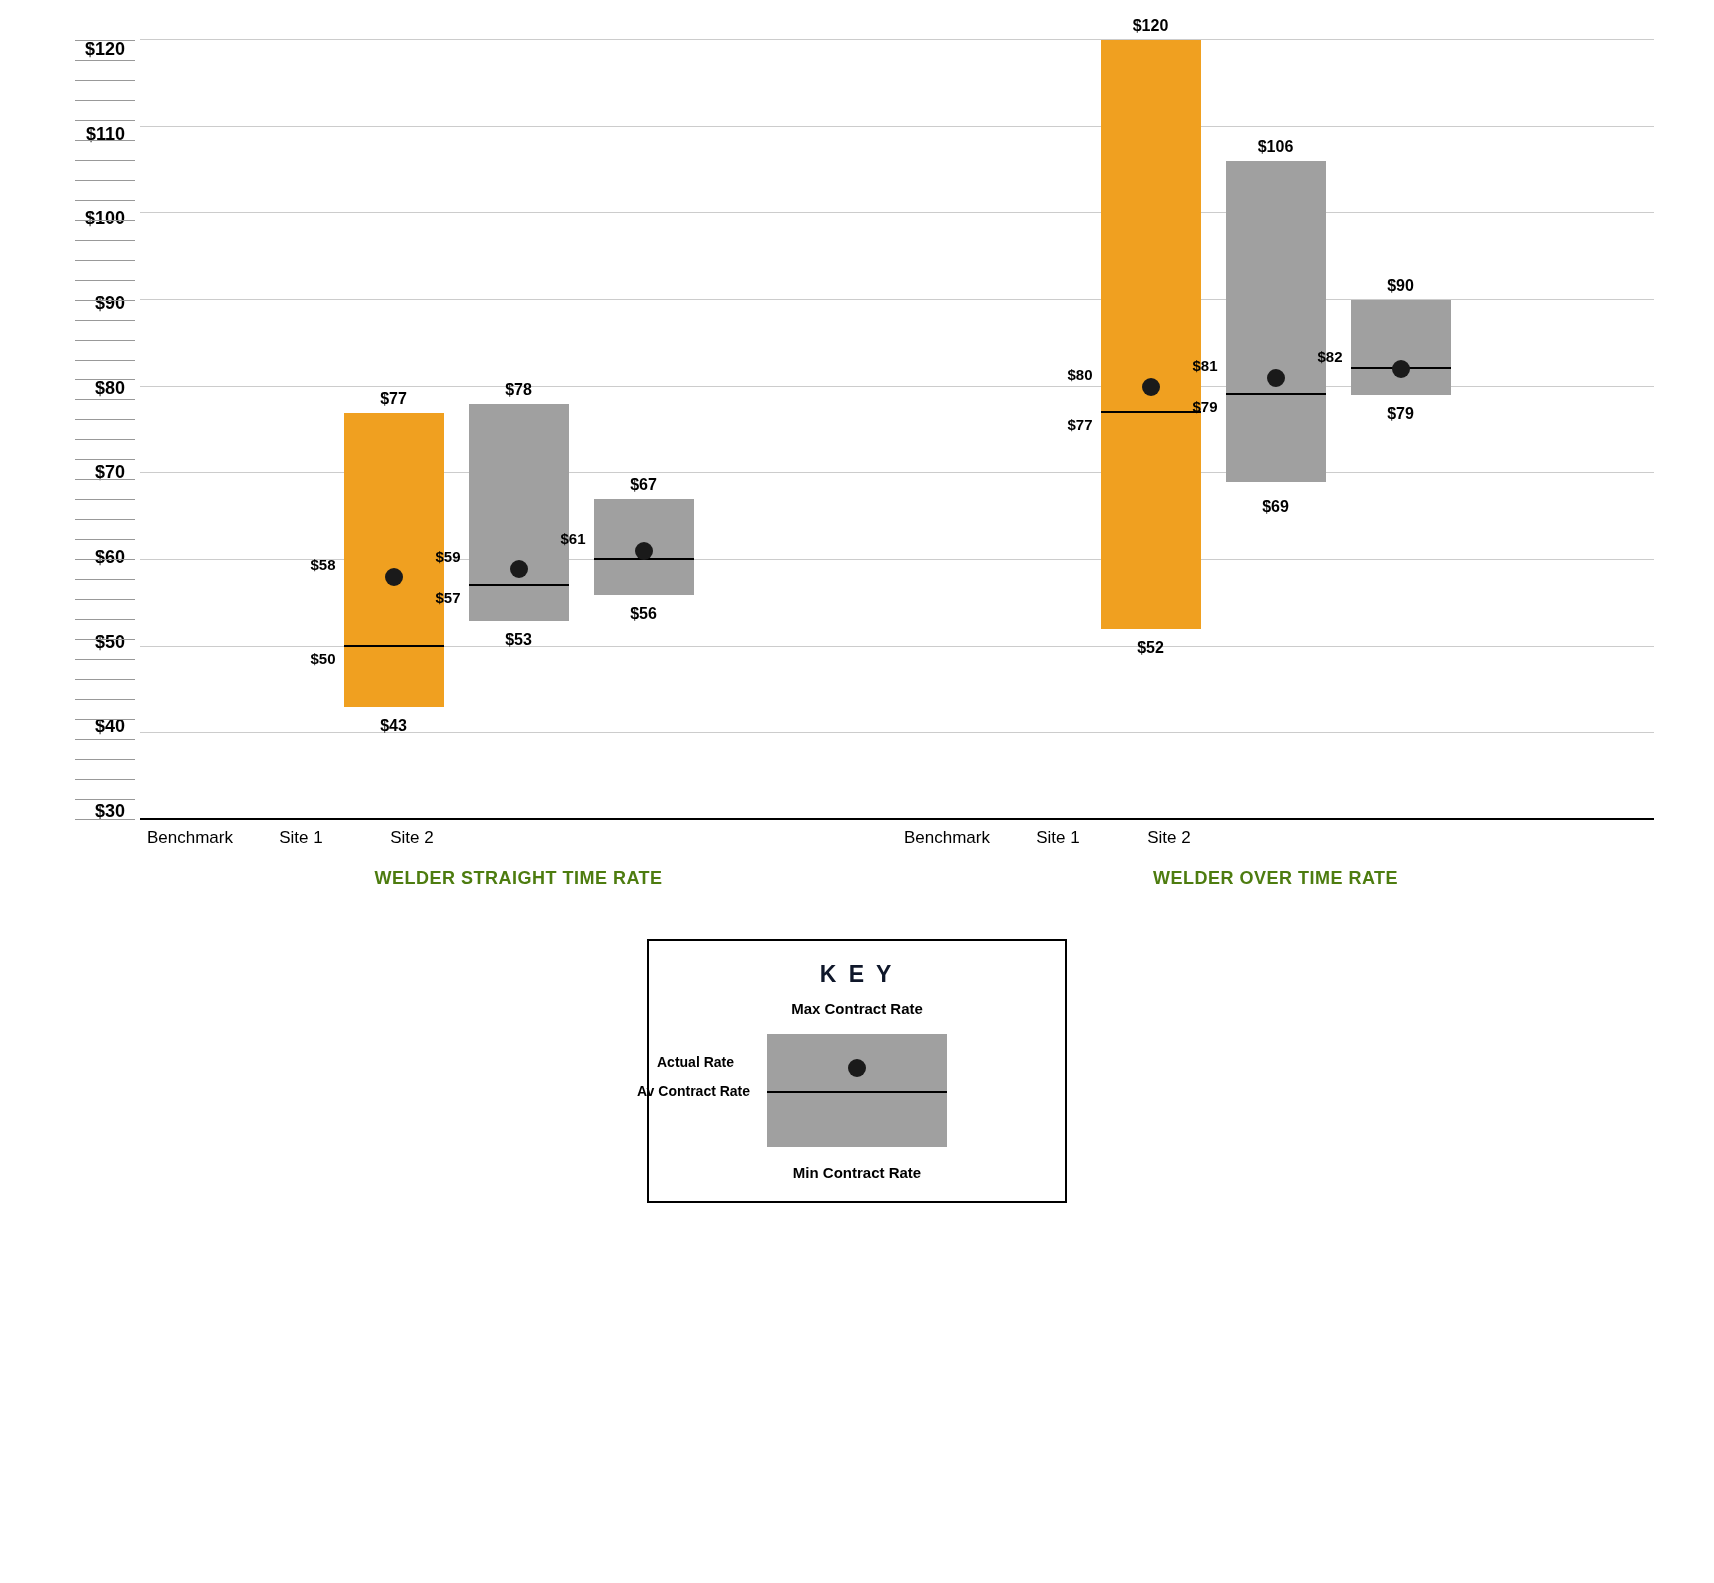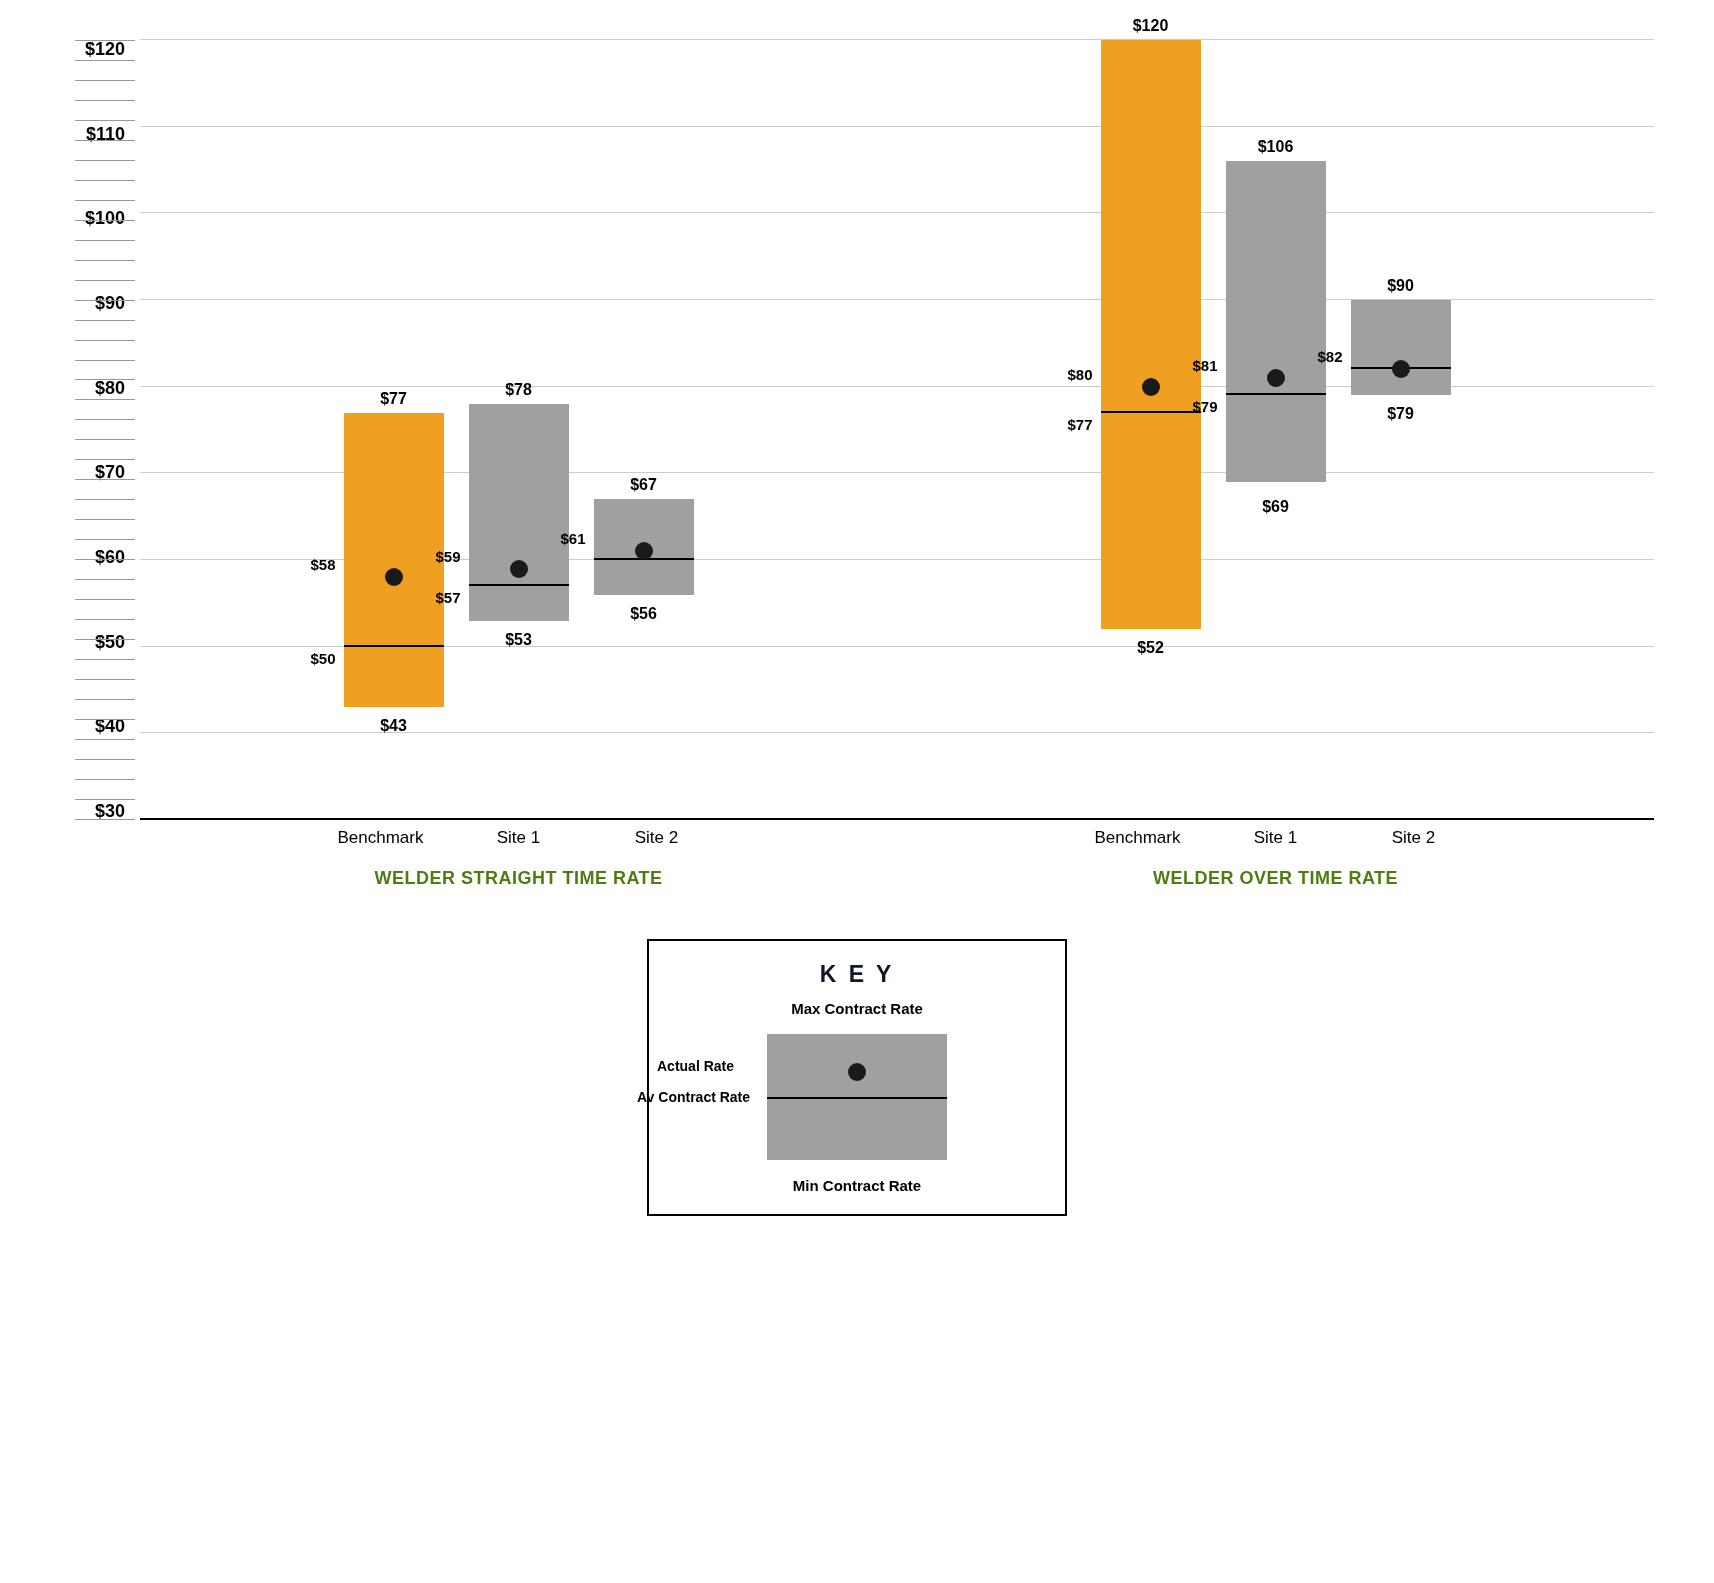--- a/index.html
+++ b/index.html
@@ -173,22 +173,21 @@
     .x-axis {
       display: flex;
       flex-direction: row;
       margin-top: 8px;
       padding-left: 80px;
     }
 
     .x-axis-group {
       flex: 1;
       display: flex;
-      justify-content: center;
-      gap: 38px;
+      gap: 11px;
     }
 
     .x-label {
       width: 100px;
       text-align: center;
       font-size: 17px;
       color: #000;
       font-weight: normal;
     }
 
@@ -425,21 +424,21 @@
 
   <div class="section-titles">
       <div class="section-title">WELDER STRAIGHT TIME RATE</div>
       <div class="section-title">WELDER OVER TIME RATE</div>
     </div>
 
   <div class="key-container">
     <div class="key-box">
       <div class="key-title">K E Y</div>
       <div class="key-max-text" style="font-size:15px;font-weight:bold;text-align:center;margin-bottom:5px;">Max Contract Rate</div>
-      <div style="position:relative; width:180px; margin:17px auto; height:126px;">
+      <div style="position:relative; width:180px; margin:17px auto; height:113px;">
         <div style="position:absolute; top:0; left:0; right:0; height:100%; background:#a0a0a0;"></div>
 
         <div style="position:absolute; top:50%; left:0; right:0; height:2px; background:#000;"></div>
 
         <div style="position:absolute; top:30%; left:50%; transform:translateX(-50%) translateY(-50%); width:18px; height:18px; background:#1a1a1a; border-radius:50%;"></div>
 
         <div style="position:absolute; top:25%; left:-110px; transform:translateY(-50%); font-size:14px; font-weight:bold; text-align:right; white-space:nowrap;">Actual Rate</div>
         <div style="position:absolute; top:50%; left:-130px; transform:translateY(-50%); font-size:14px; font-weight:bold; text-align:right; white-space:nowrap;">Av Contract Rate</div>
       </div>
       <div class="key-min-text" style="font-size:15px;font-weight:bold;text-align:center;margin-top:5px;">Min Contract Rate</div>

